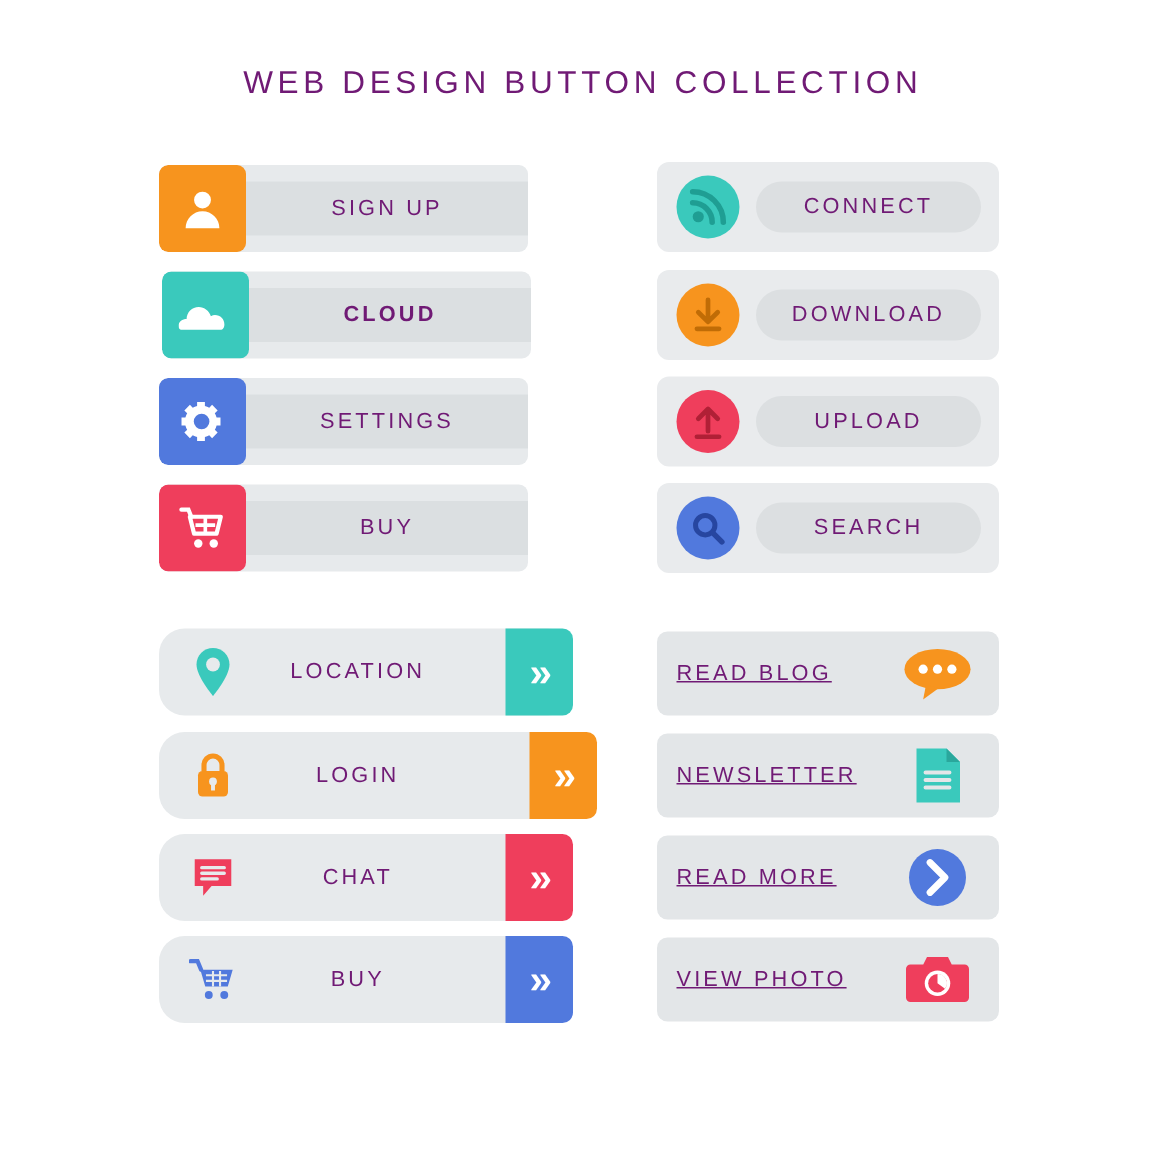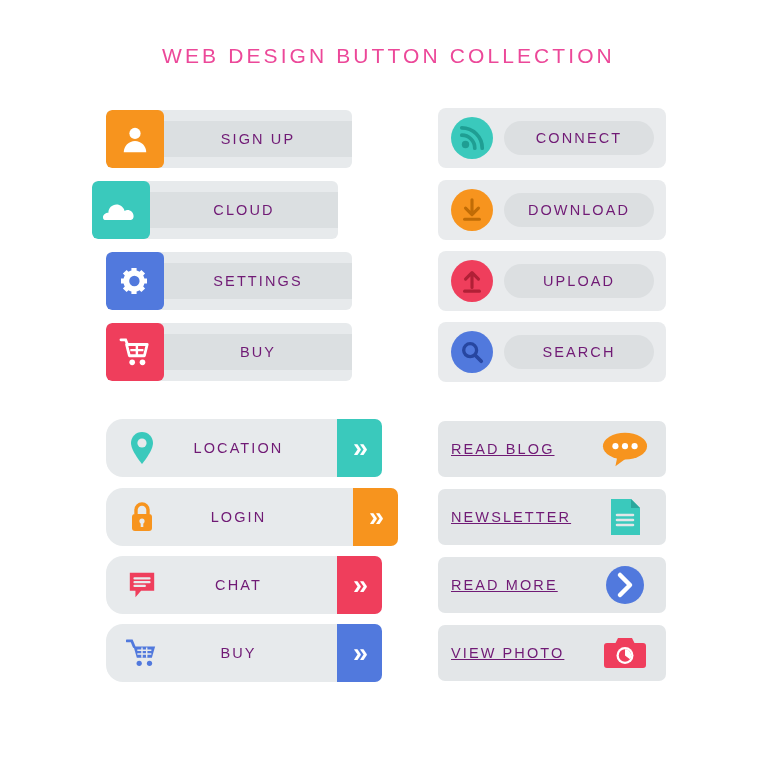--- a/index.html
+++ b/index.html
@@ -16,21 +16,21 @@
   }
 
   #page-title {
     position: absolute;
     left: 0;
     top: 44px;
     width: 777px;
     text-align: center;
     font-size: 21px;
     letter-spacing: 3.1px;
-    color: #ec4899;
+    color: #701a75;
     font-weight: 400;
     white-space: nowrap;
   }
 
   
   .btn { position: absolute; }
   .lbl {
     color: #701a75;
     letter-spacing: 2.1px;
     font-size: 14.5px;
@@ -166,21 +166,21 @@
   <div class="band"></div>
   <div class="iconbox" style="background:#f7941e">
     <svg width="30" height="30" viewBox="0 0 32 32">
         <circle cx="16" cy="10" r="6" fill="#fff"></circle>
         <path d="M4 30c0-6.6 5.4-12 12-12s12 5.4 12 12z" fill="#fff"></path>
       </svg>
   </div>
   <div class="lbl">SIGN UP</div>
 </div>
 
-<div class="btn ga" style="left:92px; top:181px;">
+<div class="btn ga" style="left:108px; top:181px;font-weight:bold;">
   <div class="band"></div>
   <div class="iconbox" style="background:#3ac9bc">
     <svg width="36" height="26" viewBox="0 0 40 26">
         <path d="M2 24c-1 0-2-1-2-3 0-3 3-5 6-5 0-5 4-9 9-9 4 0 8 3 9 7 1-.6 2-1 3-1 4 0 7 3 7 7 0 2-1 4-3 4z" fill="#fff"></path>
       </svg>
   </div>
   <div class="lbl">CLOUD</div>
 </div>
 
 <div class="btn ga" style="left:106px; top:252px;">

